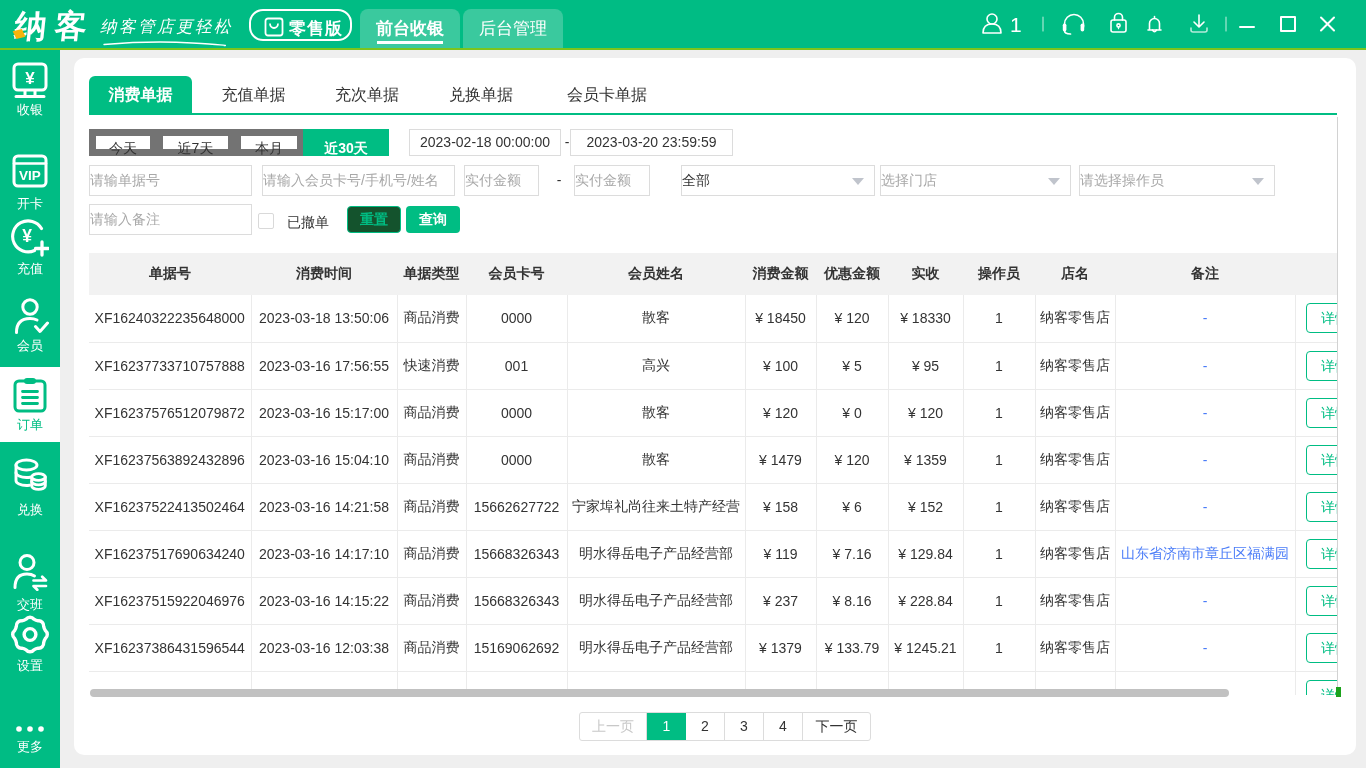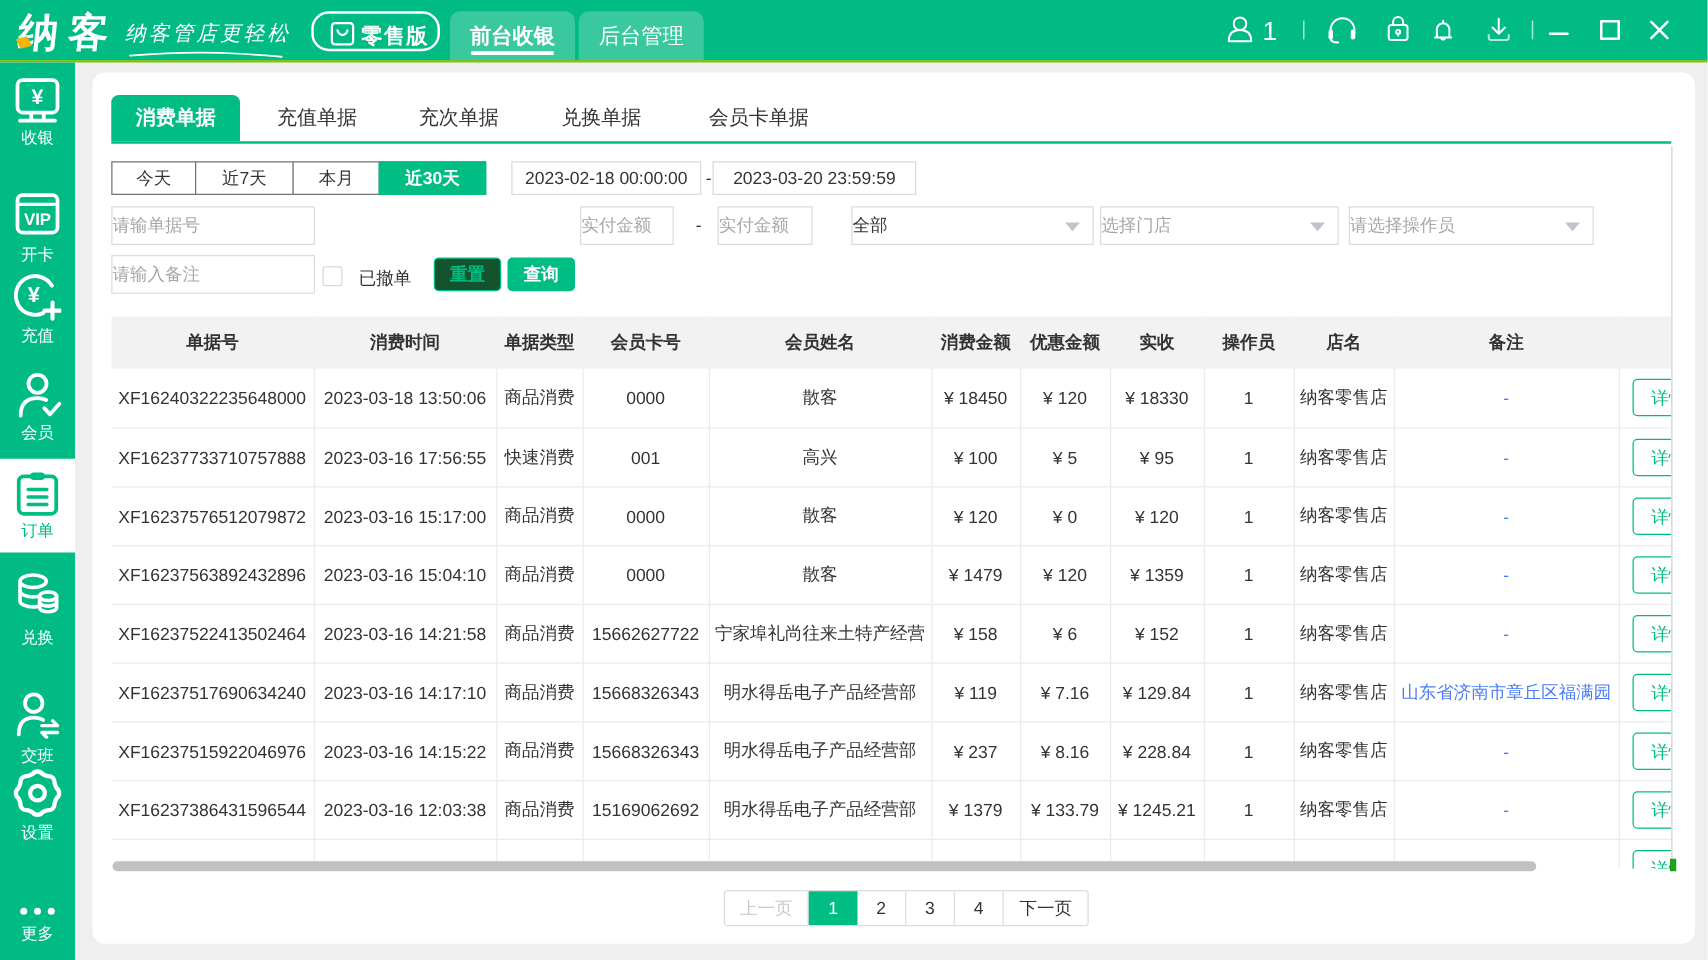--- a/index.html
+++ b/index.html
@@ -22,21 +22,21 @@
 #topicons{position:absolute;right:0;top:0;height:48px}
 
 .sitem{position:absolute;left:0;width:60px;text-align:center;color:#fff}
 .sitem .lbl{display:block;font-size:13px;margin-top:2px}
 .sitem svg{display:block;margin:0 auto}
 #sactive{position:absolute;left:0;top:317px;width:60px;height:75px;background:#fff}
 
 .ctab{position:absolute;top:18px;height:37px;font-size:16px;color:#333;text-align:center;line-height:37px}
 #ctab1{left:15px;width:103px;background:#00bd83;color:#fff;border-radius:6px 6px 0 0;font-weight:bold}
 #greenline{position:absolute;left:15px;top:55px;width:1248px;height:2px;background:#00bd83}
-.qbtn{position:absolute;top:71px;height:27px;border:1px solid #737373;background:#fff;font-size:14px;text-align:center;line-height:25px}
+.qbtn{position:absolute;top:71px;height:27px;border:7px solid #737373;background:#fff;font-size:14px;text-align:center;line-height:25px}
 .qbtn.on{background:#00bd83;color:#fff;border-color:#00bd83;font-weight:bold}
 .finput{position:absolute;border:1px solid #dcdcdc;background:#fff;font-size:14px;color:#a8a8a8;line-height:29px;}
 .fdate{position:absolute;top:71px;height:27px;border:1px solid #dcdcdc;background:#fff;font-size:14px;color:#333;line-height:25px;text-align:center}
 .sel .arr{position:absolute;right:10px;top:12px;width:0;height:0;border-left:6px solid transparent;border-right:6px solid transparent;border-top:7px solid #c0c4cc}
 #cbx{position:absolute;left:184px;top:155px;width:16px;height:16px;border:1px solid #d9d9d9;border-radius:2px;background:#fff}
 #cbxlbl{position:absolute;left:213px;top:156px;font-size:14px;color:#333}
 #btnreset{position:absolute;left:273px;top:148px;width:54px;height:27px;border:1px solid #00bd83;border-radius:4px;background:#14532d;color:#00bd83;font-size:14px;font-weight:bold;text-align:center;line-height:25px}
 #btnquery{position:absolute;left:332px;top:148px;width:54px;height:27px;border-radius:4px;background:#00bd83;color:#fff;font-size:14px;font-weight:bold;text-align:center;line-height:27px}
 
 #twrap{position:absolute;left:15px;top:195px;width:1248px;height:442px;overflow:hidden}
@@ -183,20 +183,21 @@
   <div class="ctab" style="left:473px;width:120px">会员卡单据</div>
   <div id="greenline"></div>
   <div class="qbtn" style="left:15px;width:68px">今天</div>
   <div class="qbtn" style="left:82px;width:79px">近7天</div>
   <div class="qbtn" style="left:160px;width:70px">本月</div>
   <div class="qbtn on" style="left:229px;width:86px">近30天</div>
   <div class="fdate" style="left:335px;width:152px">2023-02-18 00:00:00</div>
   <div style="position:absolute;left:489px;top:71px;width:8px;text-align:center;font-size:14px;line-height:27px">-</div>
   <div class="fdate" style="left:496px;width:163px">2023-03-20 23:59:59</div>
   <div class="finput" style="left:15px;top:107px;width:163px;height:31px">请输单据号</div>
+  <div class="finput" style="left:188px;top:107px;width:193px;height:31px">请输入会员卡号/手机号/姓名</div>
   <div class="finput" style="left:390px;top:107px;width:75px;height:31px">实付金额</div>
   <div style="position:absolute;left:481px;top:107px;width:8px;text-align:center;font-size:14px;line-height:31px">-</div>
   <div class="finput" style="left:500px;top:107px;width:76px;height:31px">实付金额</div>
   <div class="finput sel" style="left:607px;top:107px;width:194px;height:31px;color:#333">全部<span class="arr"></span></div>
   <div class="finput sel" style="left:806px;top:107px;width:191px;height:31px">选择门店<span class="arr"></span></div>
   <div class="finput sel" style="left:1005px;top:107px;width:196px;height:31px">请选择操作员<span class="arr"></span></div>
   <div class="finput" style="left:15px;top:146px;width:163px;height:31px">请输入备注</div>
   <div id="cbx"></div>
   <div id="cbxlbl">已撤单</div>
   <div id="btnreset">重置</div>

